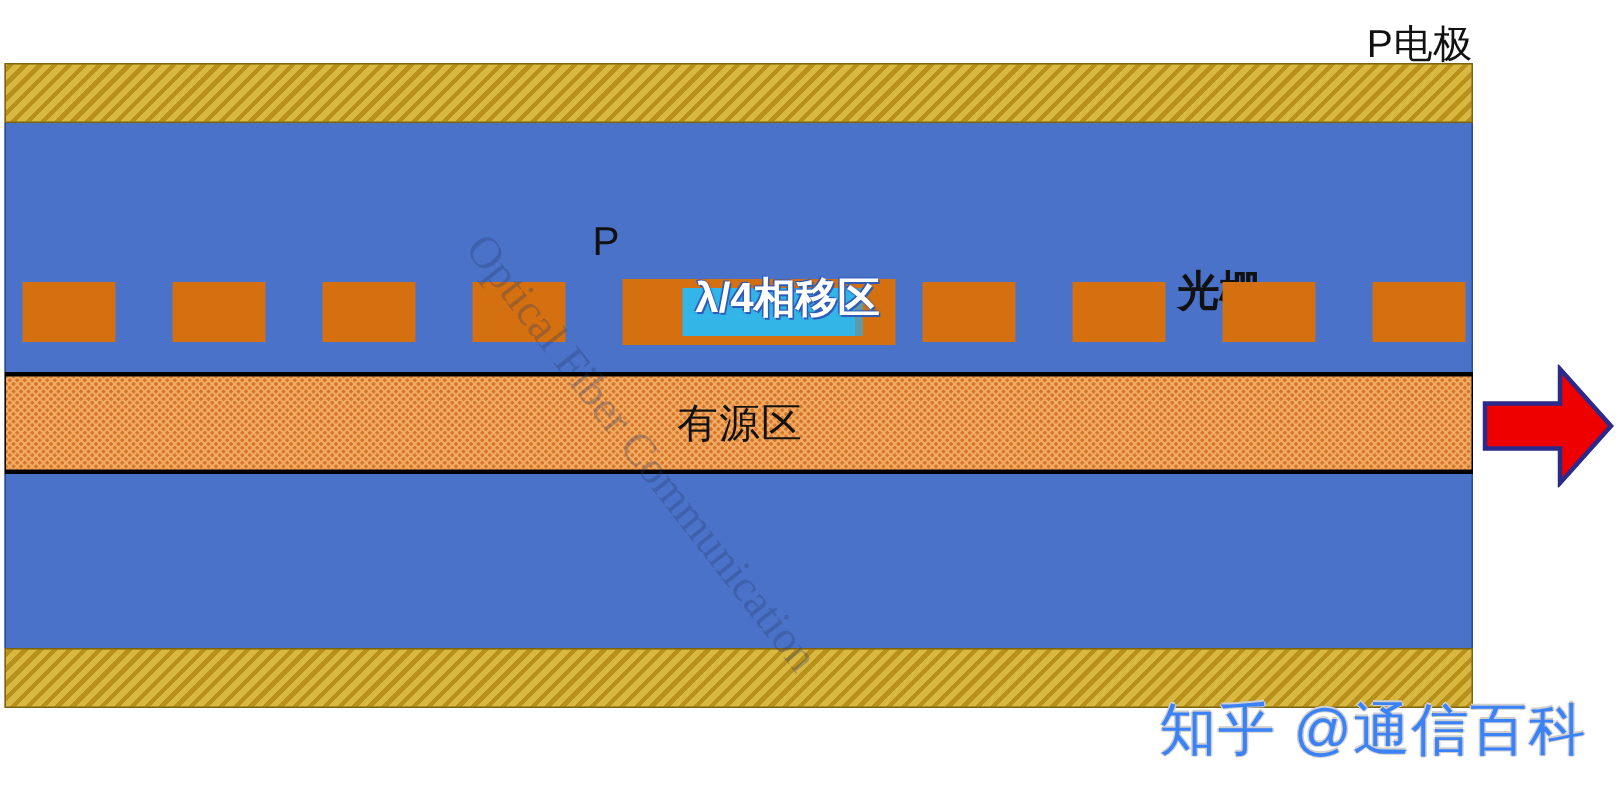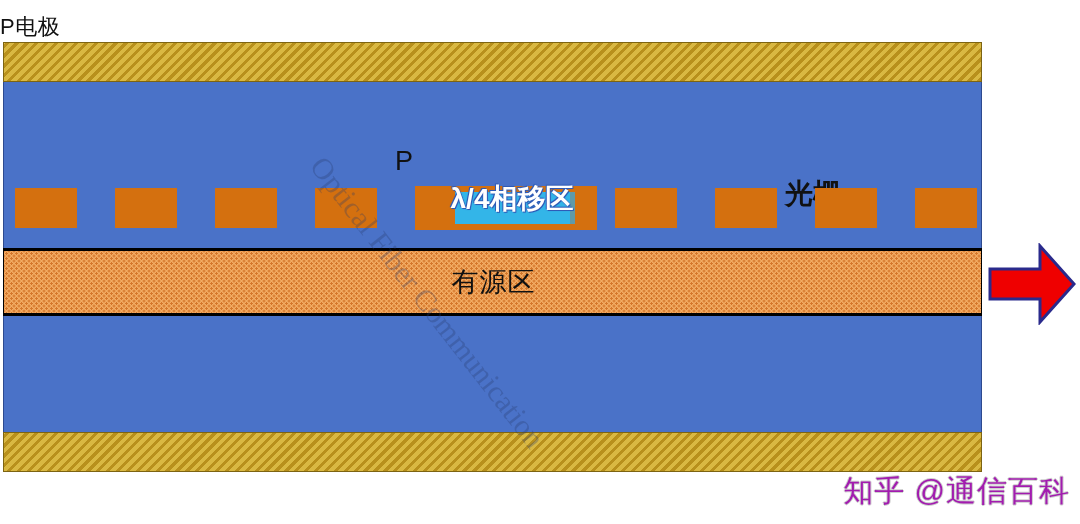--- a/index.html
+++ b/index.html
@@ -9,25 +9,25 @@
     font-family:"Liberation Sans","DejaVu Sans",sans-serif;
     overflow:hidden;
     position:relative;
   }
   #stage{position:absolute;left:0;top:0;width:1080px;height:524px;}
 
   
   .ext-label{
     position:absolute;
     color:#111;
-    font-size:22px;
+    font-size:26px;
     font-weight:400;
     letter-spacing:.5px;
     white-space:nowrap;
-    text-align:left;
+    text-align:right;
   }
   #label-p-electrode{left:0;top:12px;width:982px;}
   #label-n-electrode{left:0;top:483px;width:982px;}
 
   
   #device{
     position:absolute;
     left:3px;top:42px;
     width:979px;height:430px;
   }
@@ -103,21 +103,21 @@
   }
 
   
   .inner-label{
     position:absolute;color:#111;white-space:nowrap;
   }
   #label-p{left:392px;top:104px;font-size:27px;}
   #label-n{left:614px;top:386px;font-size:27px;}
   #label-grating{left:782px;top:133px;font-size:28px;font-weight:700;}
   #label-phase{
-    left:420px;top:138px;width:178px;
+    left:433px;top:138px;width:178px;
     text-align:center;
     font-size:28px;font-weight:700;color:#ffffff;
     text-shadow:0 0 2px #2f5bb7,1px 1px 0 #2f5bb7,-1px -1px 0 #2f5bb7;
   }
 
   
   #output-arrow{
     position:absolute;left:988px;top:243px;
     width:88px;height:82px;
   }
@@ -127,23 +127,23 @@
     position:absolute;left:330px;top:150px;
     font-size:30px;
     color:rgba(40,60,110,.30);
     white-space:nowrap;
     transform:rotate(52deg);
     transform-origin:left top;
     pointer-events:none;
     font-family:"Liberation Serif","DejaVu Serif",serif;
   }
   #watermark-credit{
-    position:absolute;right:10px;bottom:12px;
-    font-size:30px;
-    color:#a21caf;
+    position:absolute;right:22px;bottom:12px;
+    font-size:38px;
+    color:#3b82f6;
     text-shadow:
        1px 0 0 #cfcfcf,-1px 0 0 #cfcfcf,
        0 1px 0 #cfcfcf,0 -1px 0 #cfcfcf;
     white-space:nowrap;
     letter-spacing:1px;
   }
 </style>
 </head>
 <body>
 

